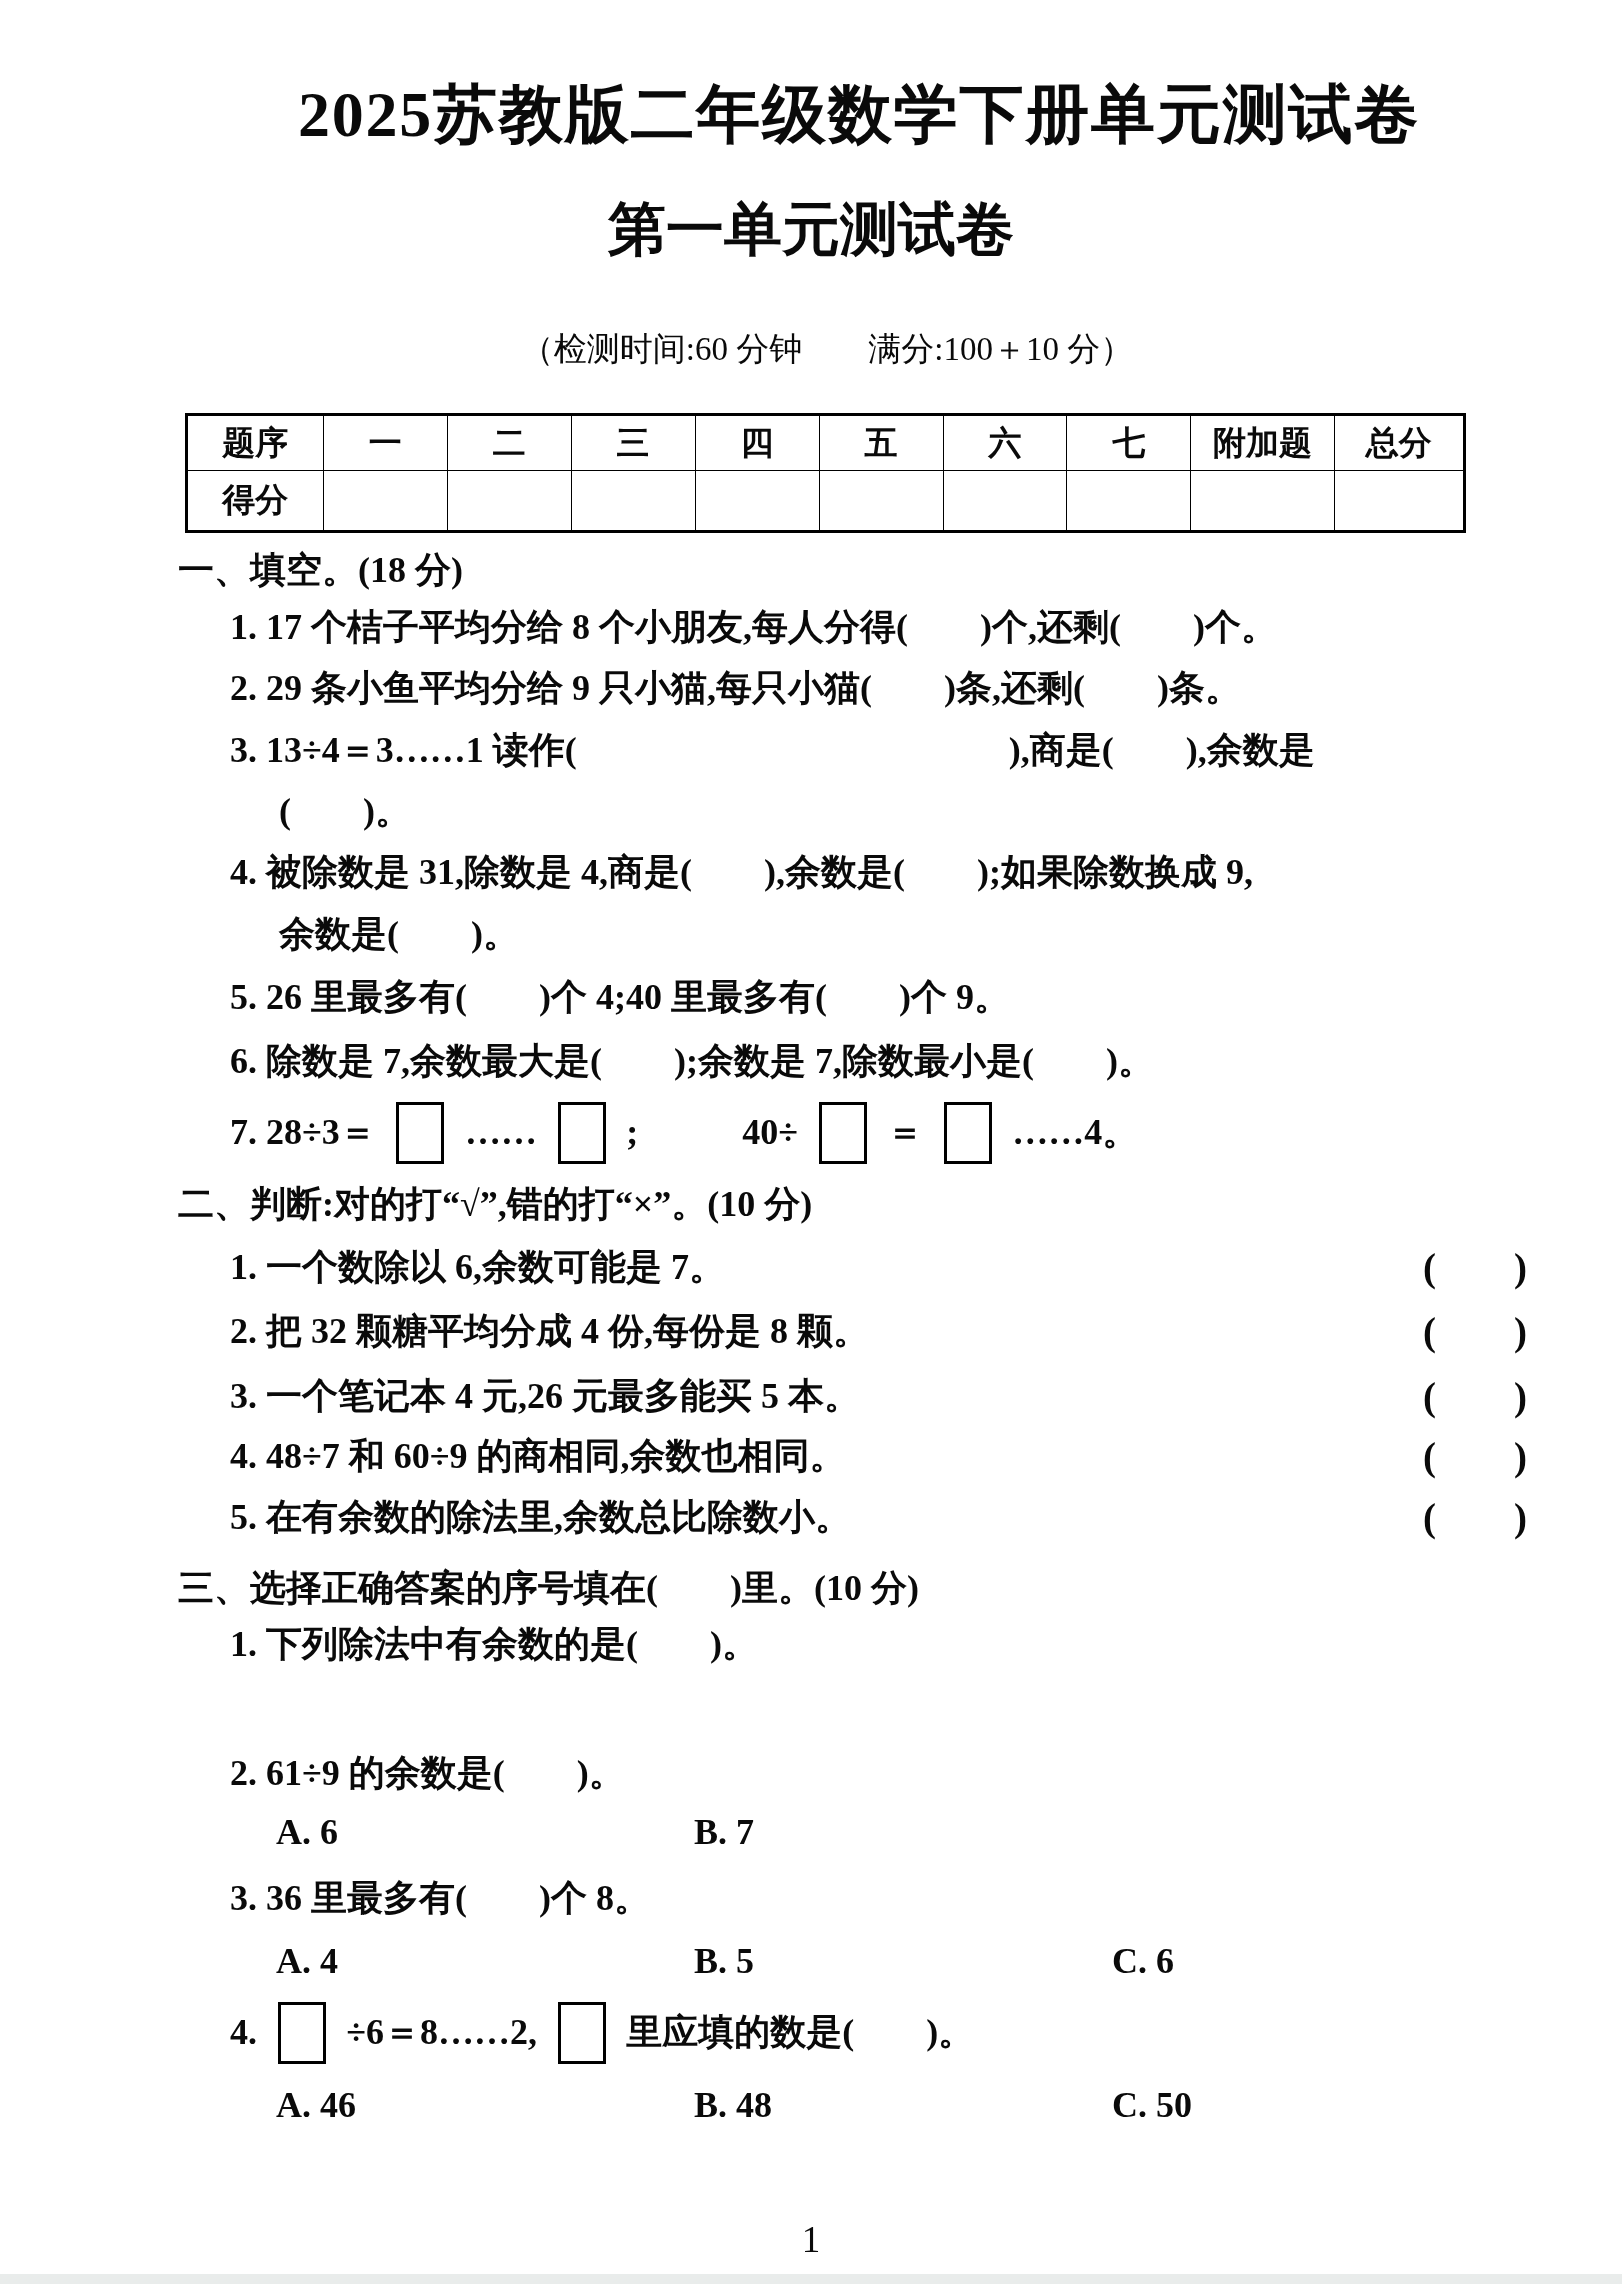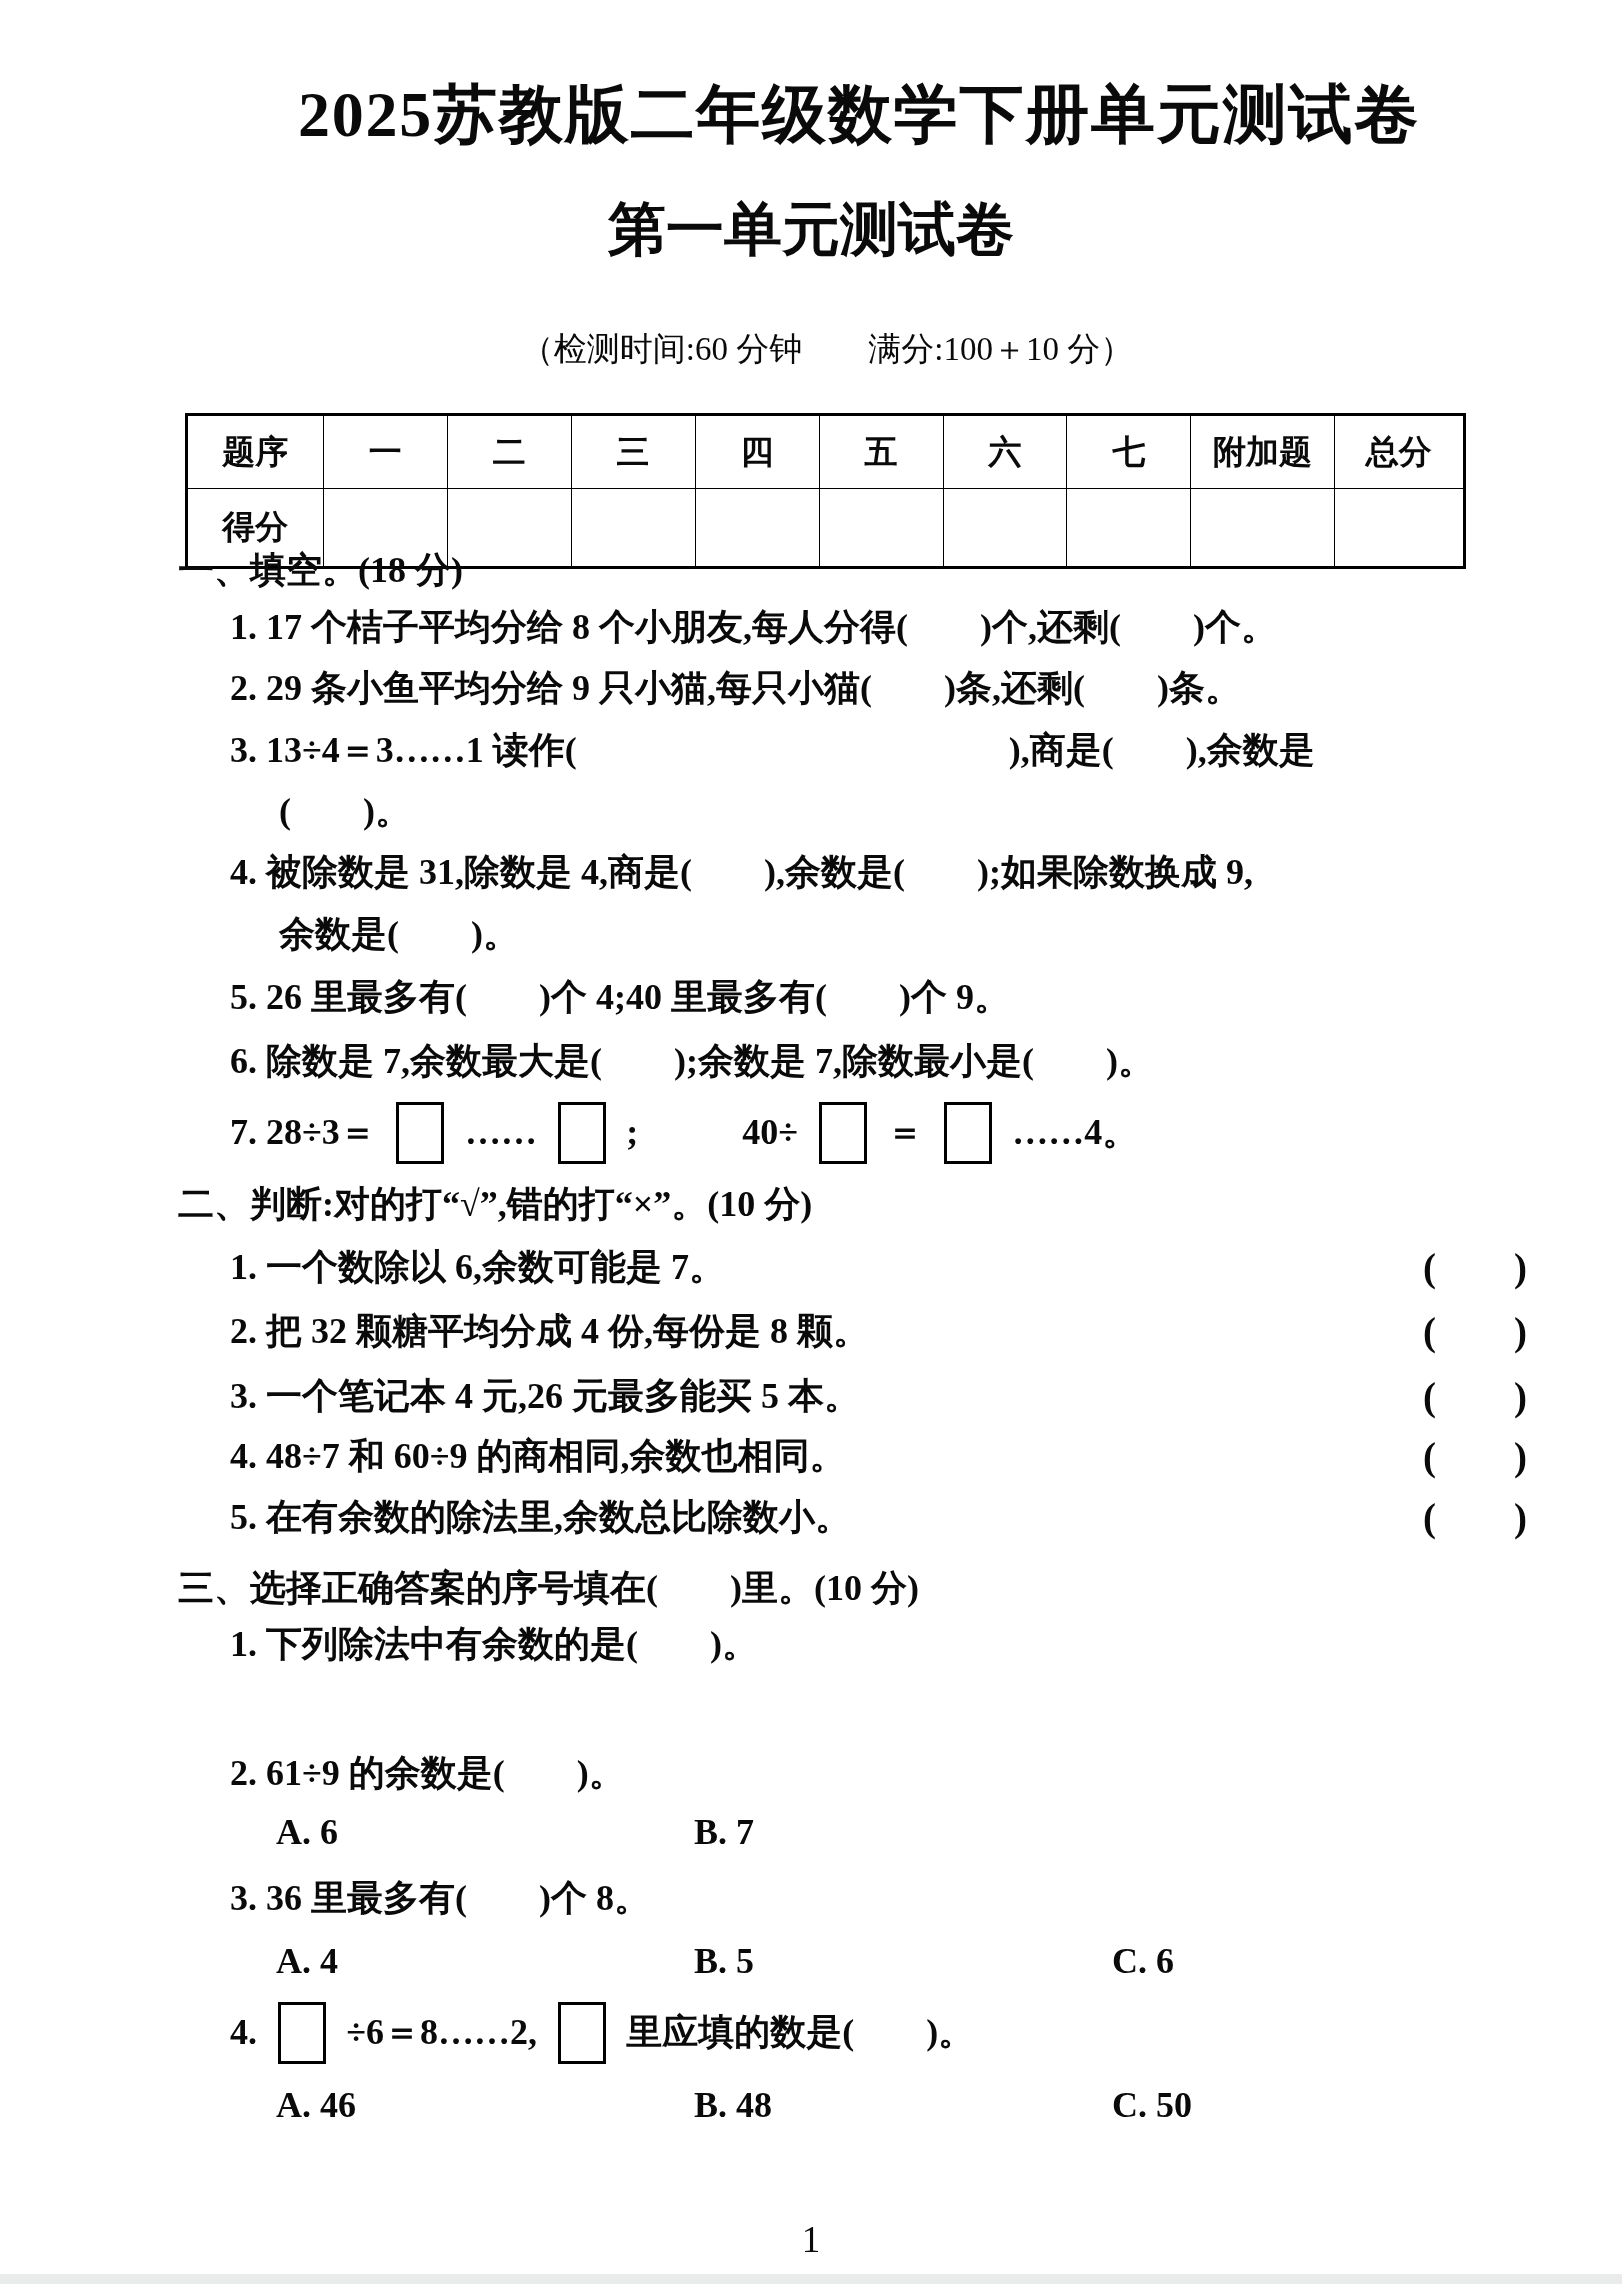--- a/index.html
+++ b/index.html
@@ -23,21 +23,21 @@
   .exam-info{
     position:absolute;top:327px;left:16px;width:100%;
     text-align:center;font-size:33px;font-weight:400;white-space:nowrap;
   }
   table.score-table{
     position:absolute;top:413px;left:185px;width:1281px;
     border-collapse:collapse;table-layout:fixed;
     font-size:33px;font-weight:700;text-align:center;
     border:3.7px solid #000;
   }
-  table.score-table td{border:1.8px solid #000;padding:9px;overflow:hidden;}
+  table.score-table td{border:1.8px solid #000;padding:0;overflow:hidden;}
   tr.st-head td{height:54px;}
   tr.st-score td{height:59px;}
   .line{
     position:absolute;left:178px;width:1297px;
     font-size:36px;font-weight:700;line-height:45px;white-space:nowrap;
   }
   .sec{font-weight:900;}
   .q{padding-left:52px;}
   .cont{padding-left:101px;}
   .judge{display:flex;padding-left:52px;}

